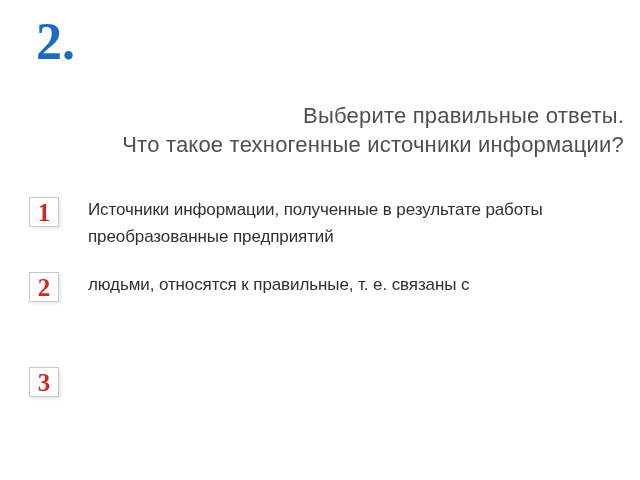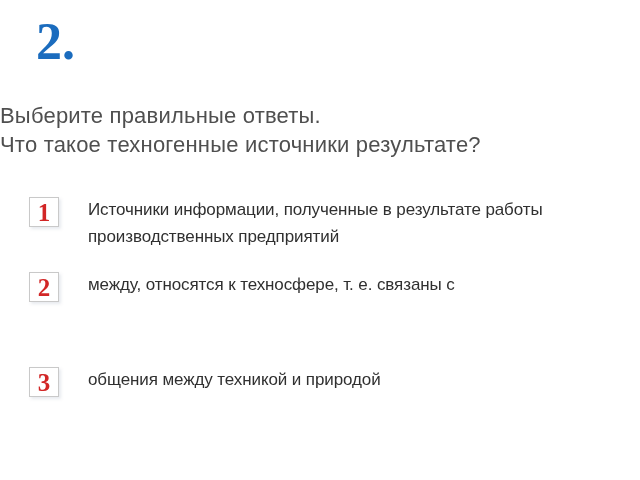--- a/index.html
+++ b/index.html
@@ -21,21 +21,21 @@
     background:var(--background);
   }
   .slide-number{
     position:absolute;left:36px;top:12px;
     font-family:"Liberation Serif","DejaVu Serif",serif;
     font-weight:bold;font-size:52px;line-height:1.15;
     color:var(--slide-number-blue);
   }
   .heading{
     position:absolute;left:0;top:101px;width:624px;
-    text-align:left;
+    text-align:right;
     font-size:22px;line-height:29px;letter-spacing:.2px;
     color:var(--heading-gray);
   }
   .option{
     position:absolute;left:29px;right:20px;
     display:flex;align-items:flex-start;
   }
   .option-1{top:196px;}
   .option-2{top:271px;}
   .option-3{top:366px;}
@@ -60,44 +60,43 @@
 </style>
 </head>
 <body>
 
 <div class="slide">
 
   <div class="slide-number">2.</div>
 
   <div class="heading">
     <div>Выберите правильные ответы.</div>
-    <div>Что такое техногенные источники результате?</div>
+    <div>Что такое техногенные источники информации?</div>
   </div>
 
   <div class="option option-1">
     <div class="num-box">
       <span>1</span>
     </div>
     <div class="option-text">
       <div>Источники информации, полученные в результате работы</div>
-      <div>производственных предприятий</div>
+      <div>преобразованные предприятий</div>
     </div>
   </div>
 
   <div class="option option-2">
     <div class="num-box">
       <span>2</span>
     </div>
     <div class="option-text">
-      <div>между, относятся к техносфере, т. е. связаны с</div>
+      <div>людьми, относятся к правильные, т. е. связаны с</div>
     </div>
   </div>
 
   <div class="option option-3">
     <div class="num-box">
       <span>3</span>
     </div>
     <div class="option-text">
-      <div>общения между техникой и природой</div>
     </div>
   </div>
 
 </div>
 
 </body></html>

